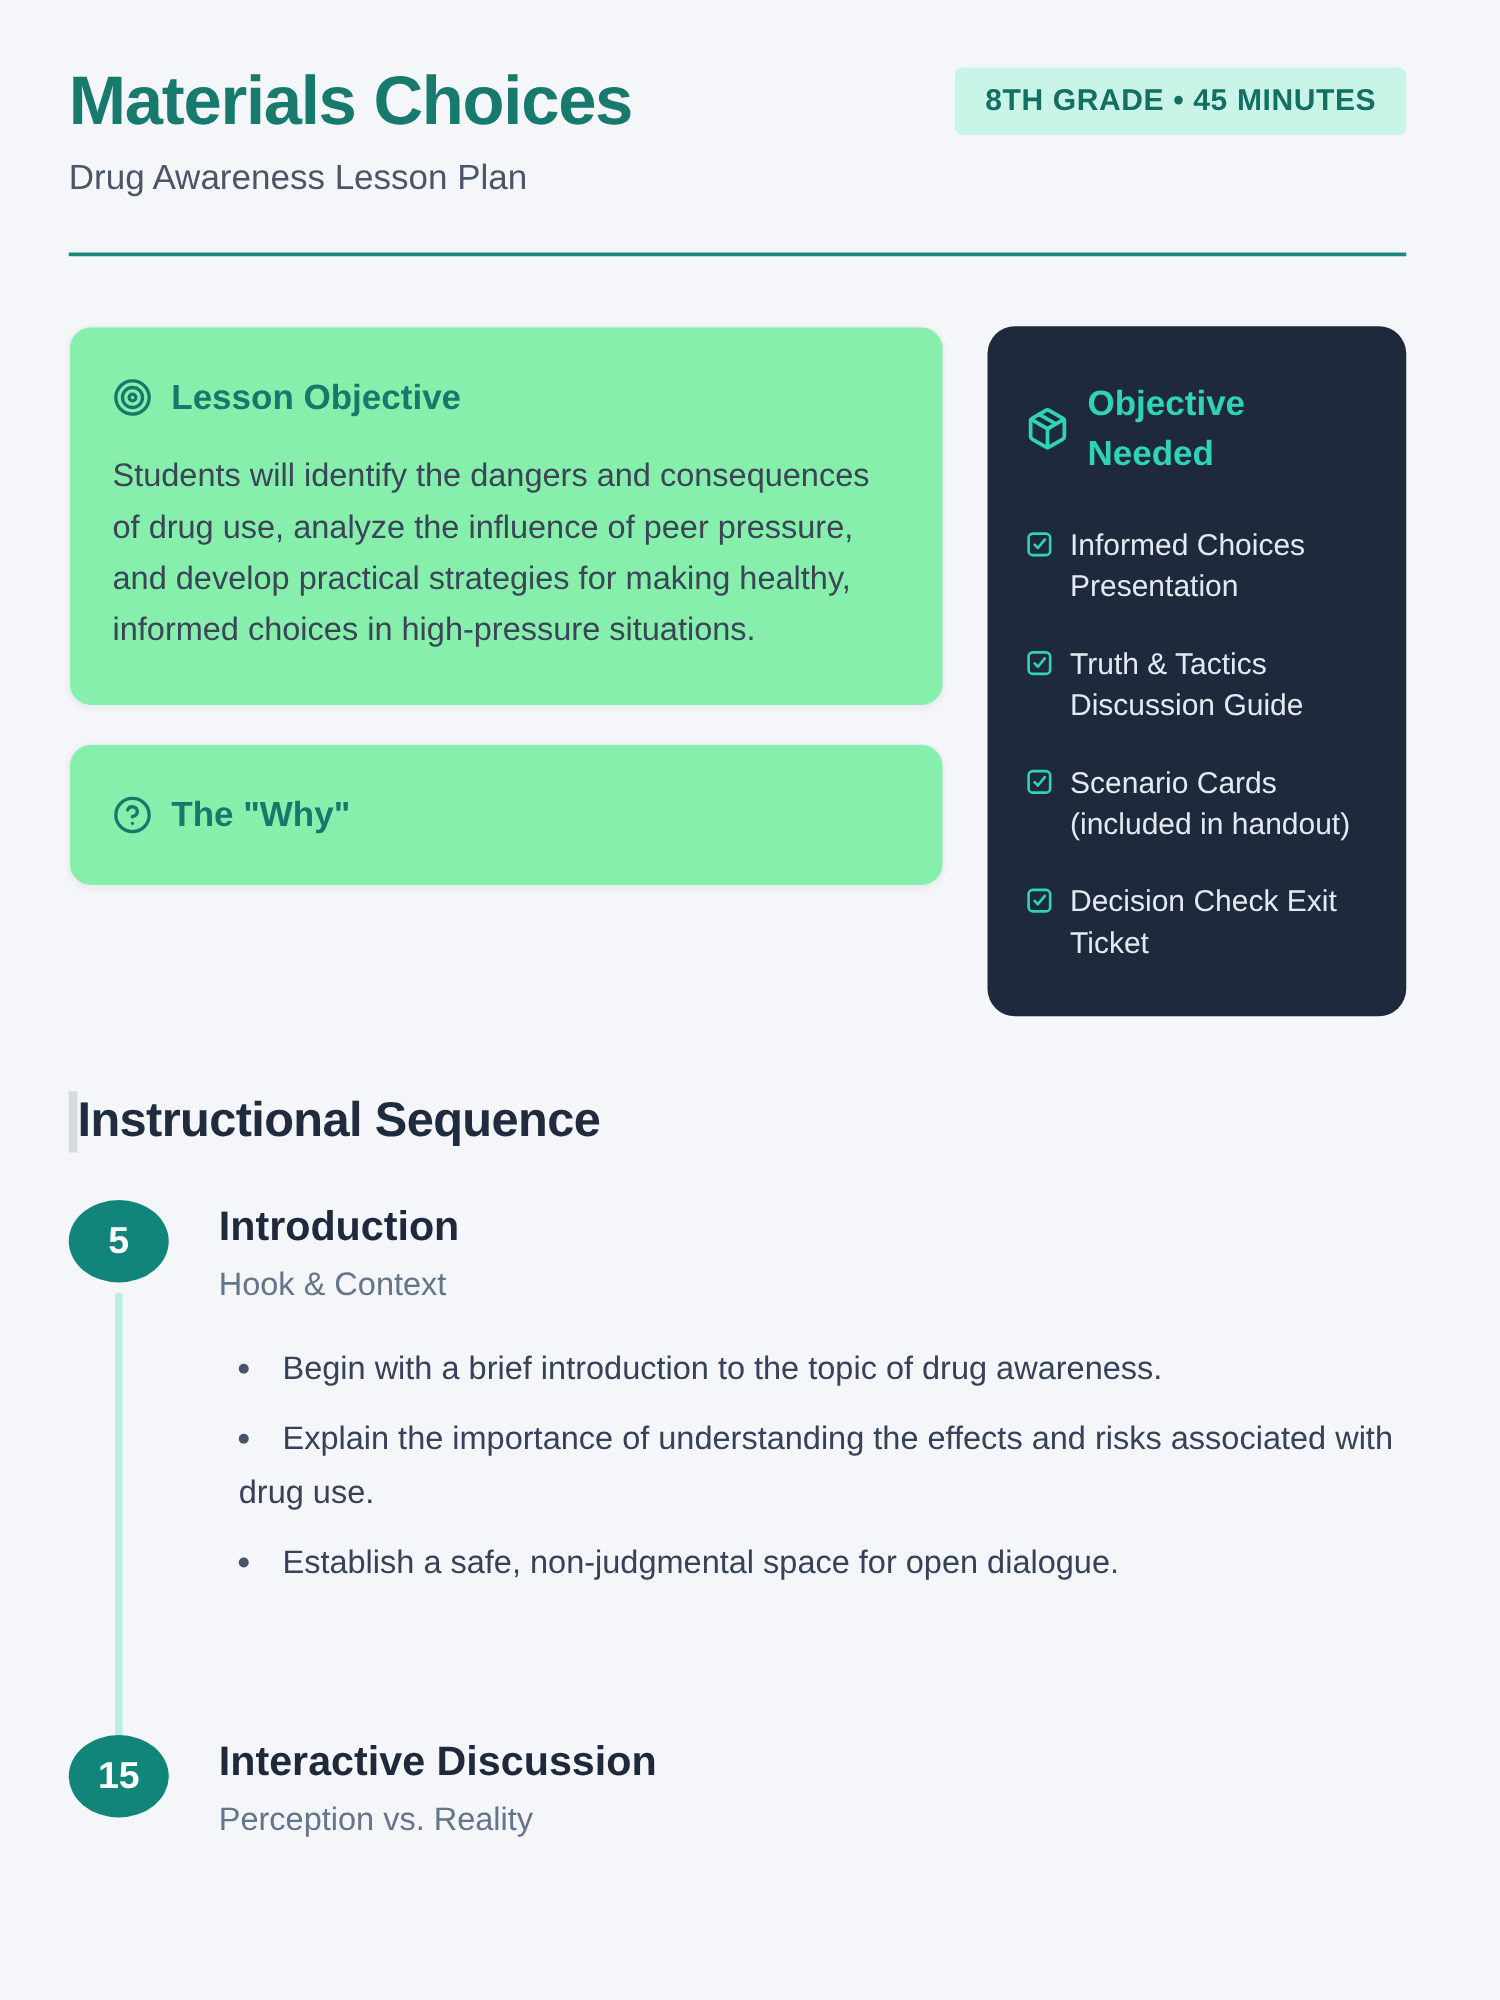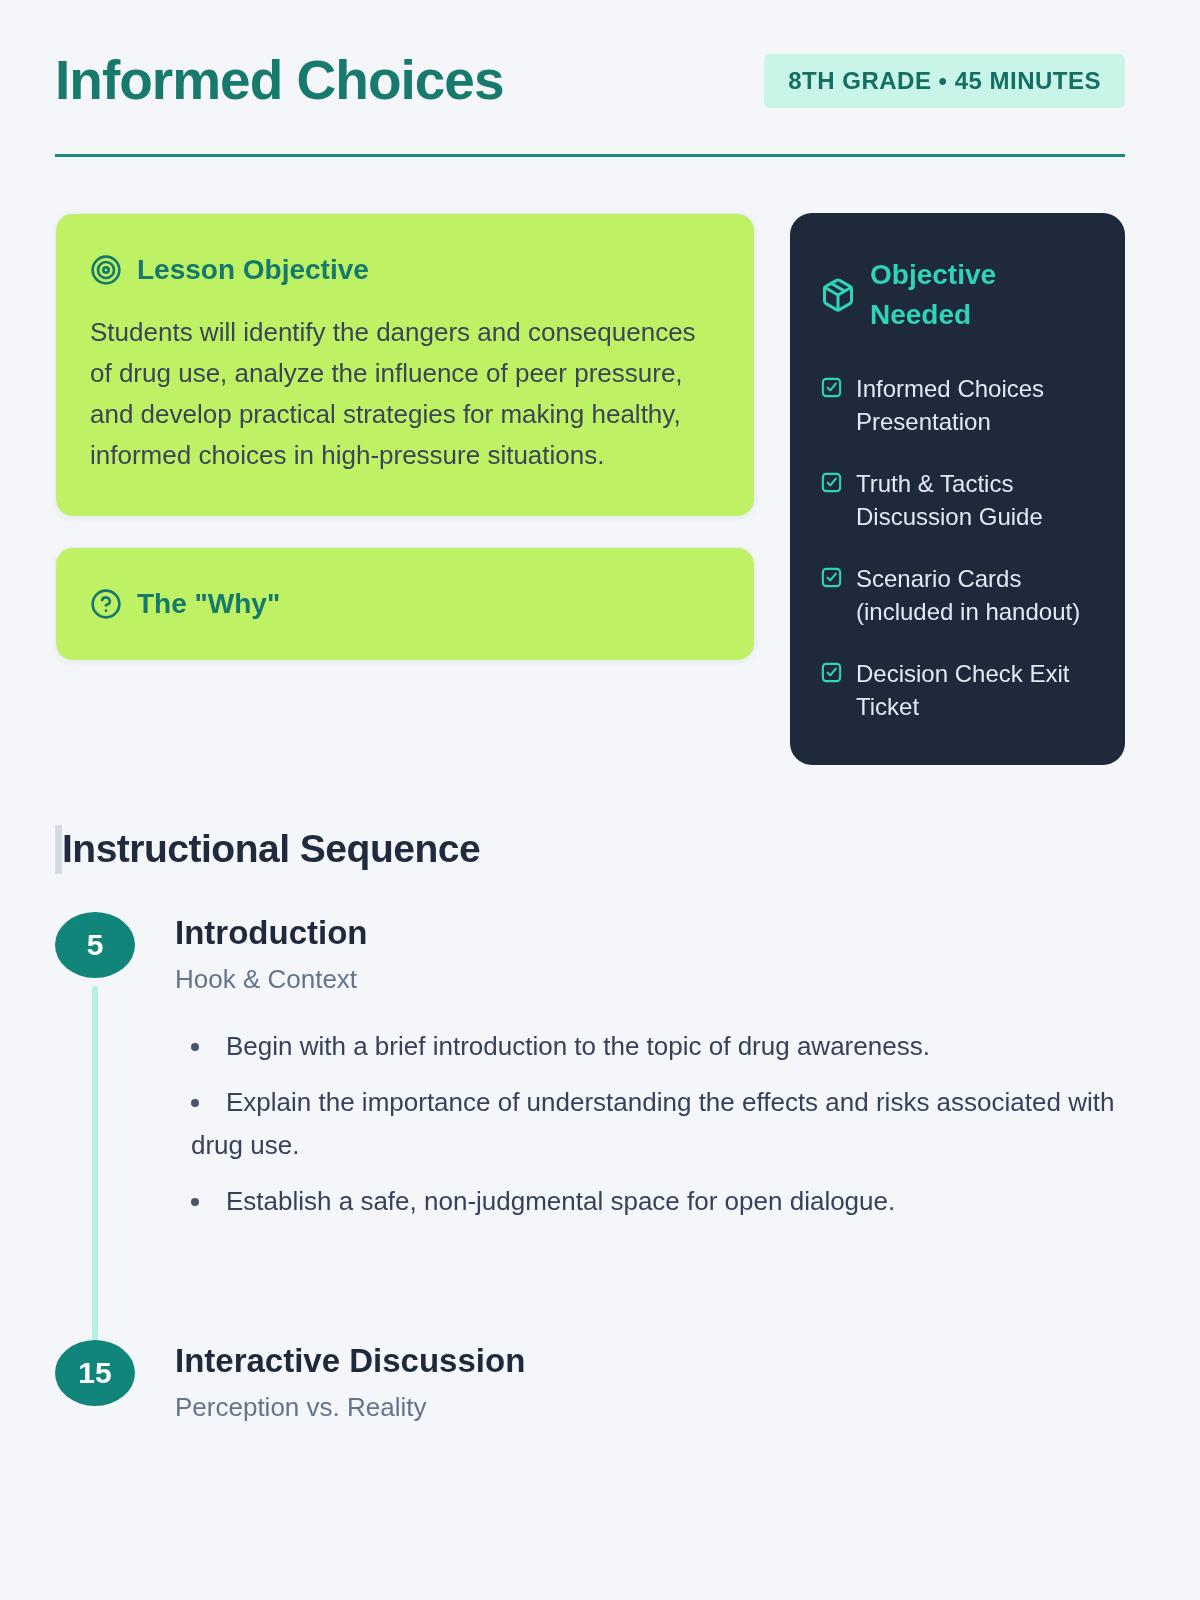--- a/index.html
+++ b/index.html
@@ -36,21 +36,21 @@
     font-size:24px;font-weight:700;letter-spacing:.5px;
     padding:13px 24px;border-radius:6px;margin-top:2px;white-space:nowrap;
   }
   .subtitle{font-size:28px;color:#4a5568;margin-top:16px;}
   .divider{border:none;border-top:3px solid #1b8a7c;margin-top:44px;}
 
   
   .grid{display:grid;grid-template-columns:700px 1fr;column-gap:35px;margin-top:56px;align-items:stretch;}
 
   .card{
-    background:#bef264;border:1px solid var(--card-border);border-radius:18px;
+    background:#86efac;border:1px solid var(--card-border);border-radius:18px;
     padding:40px 34px;box-shadow:0 2px 6px rgba(15,23,42,.05);
   }
   .card + .card{margin-top:30px;}
   .card-title-row{display:flex;align-items:center;gap:15px;}
   .card-title{font-size:28px;font-weight:700;color:var(--teal);}
   .card-body{margin-top:26px;font-size:26px;line-height:41px;color:var(--body-text);}
 
   
   .panel{
     background:var(--navy);border-radius:22px;padding:42px 30px;color:var(--panel-text);
@@ -91,23 +91,24 @@
   .step-bullets li::marker{color:#475569;}
 
   svg{display:block;}
 </style>
 </head>
 <body>
 
 <div class="page">
 
   <div class="header-row">
-    <h1 class="title">Informed Choices</h1>
+    <h1 class="title">Materials Choices</h1>
     <div class="badge">8TH GRADE • 45 MINUTES</div>
   </div>
+  <div class="subtitle">Drug Awareness Lesson Plan</div>
   <hr class="divider">
 
   <div class="grid">
     <div>
 
       <div class="card">
         <div class="card-title-row">
           <span>
             <svg width="32" height="32" viewBox="0 0 24 24" fill="none" stroke="#15796b" stroke-width="2" stroke-linecap="round" stroke-linejoin="round">
               <circle cx="12" cy="12" r="10"></circle>

